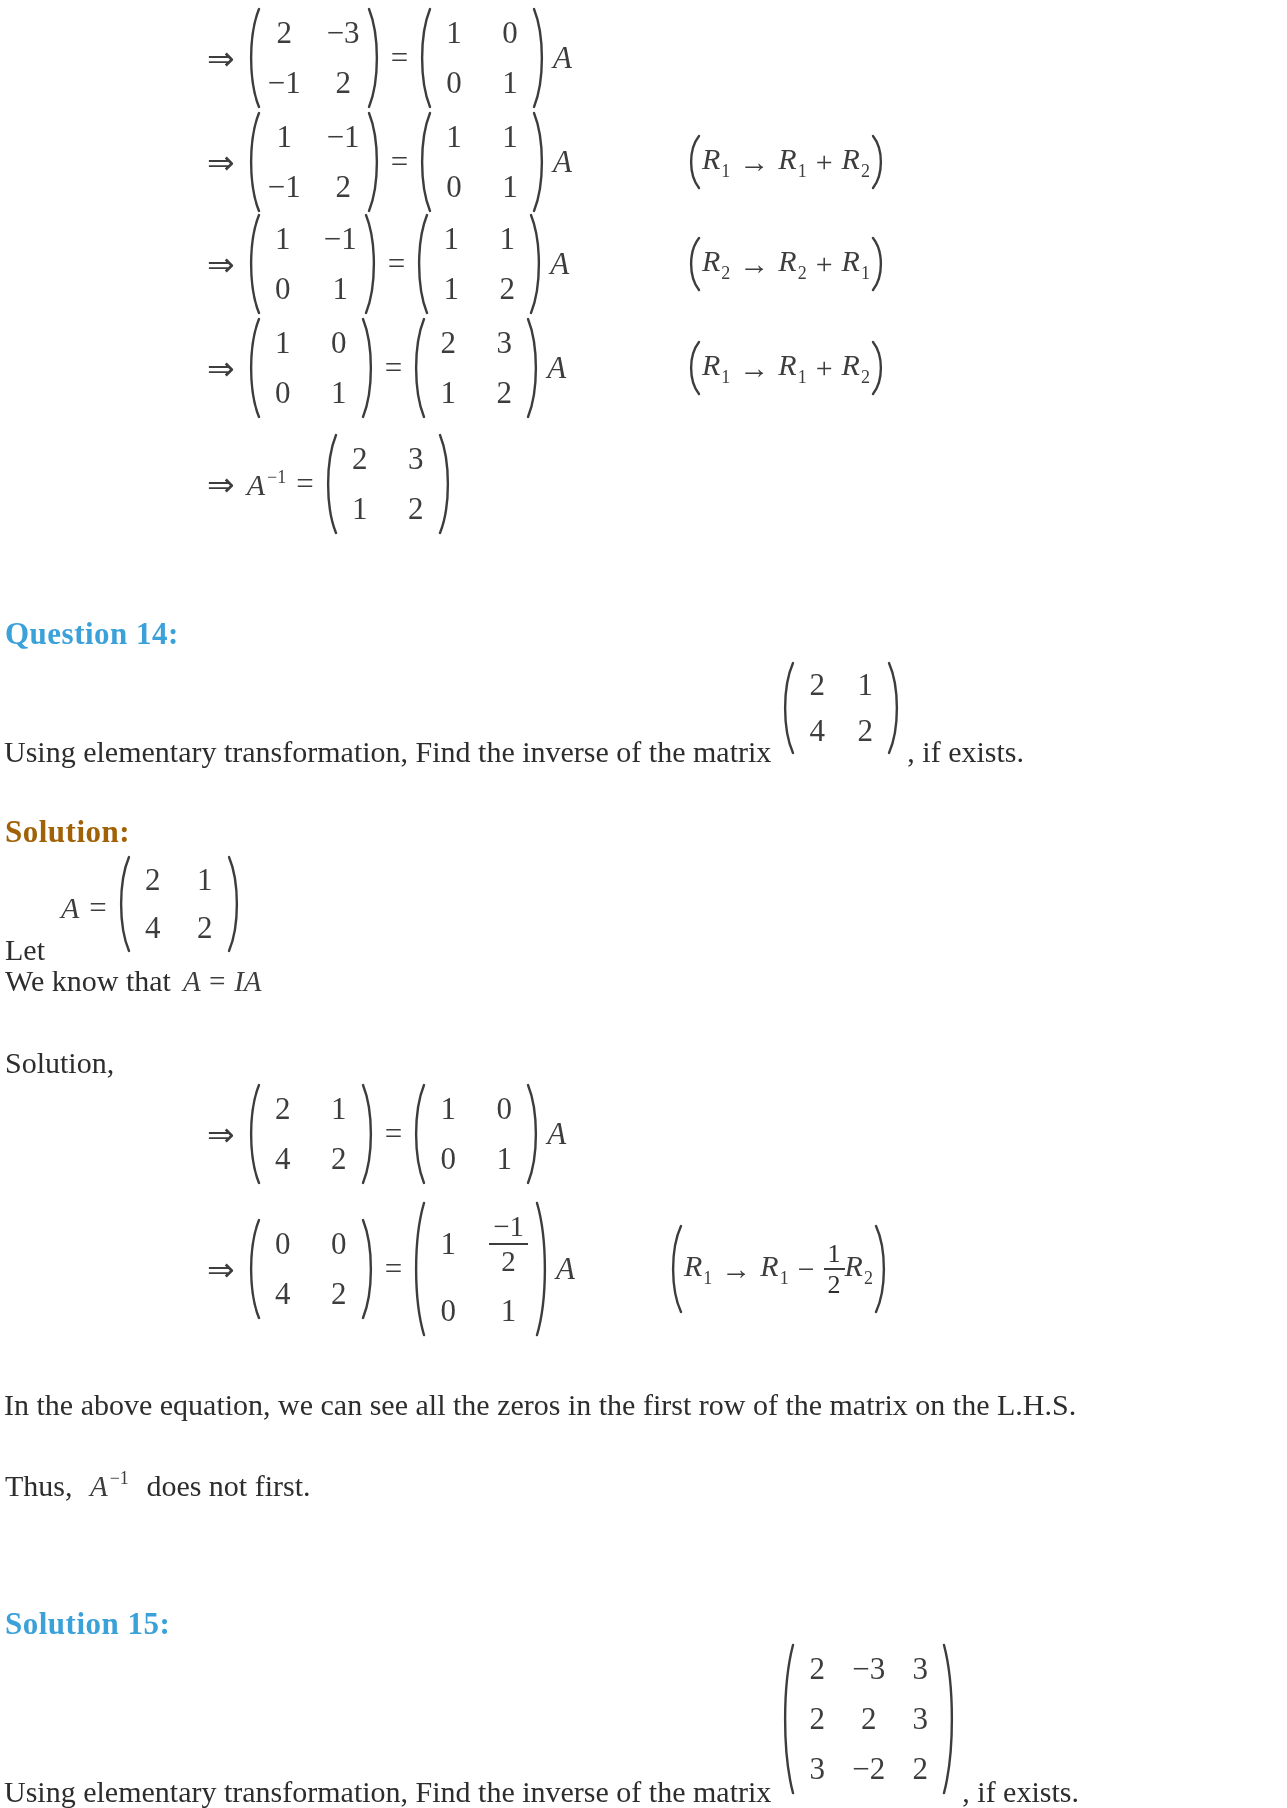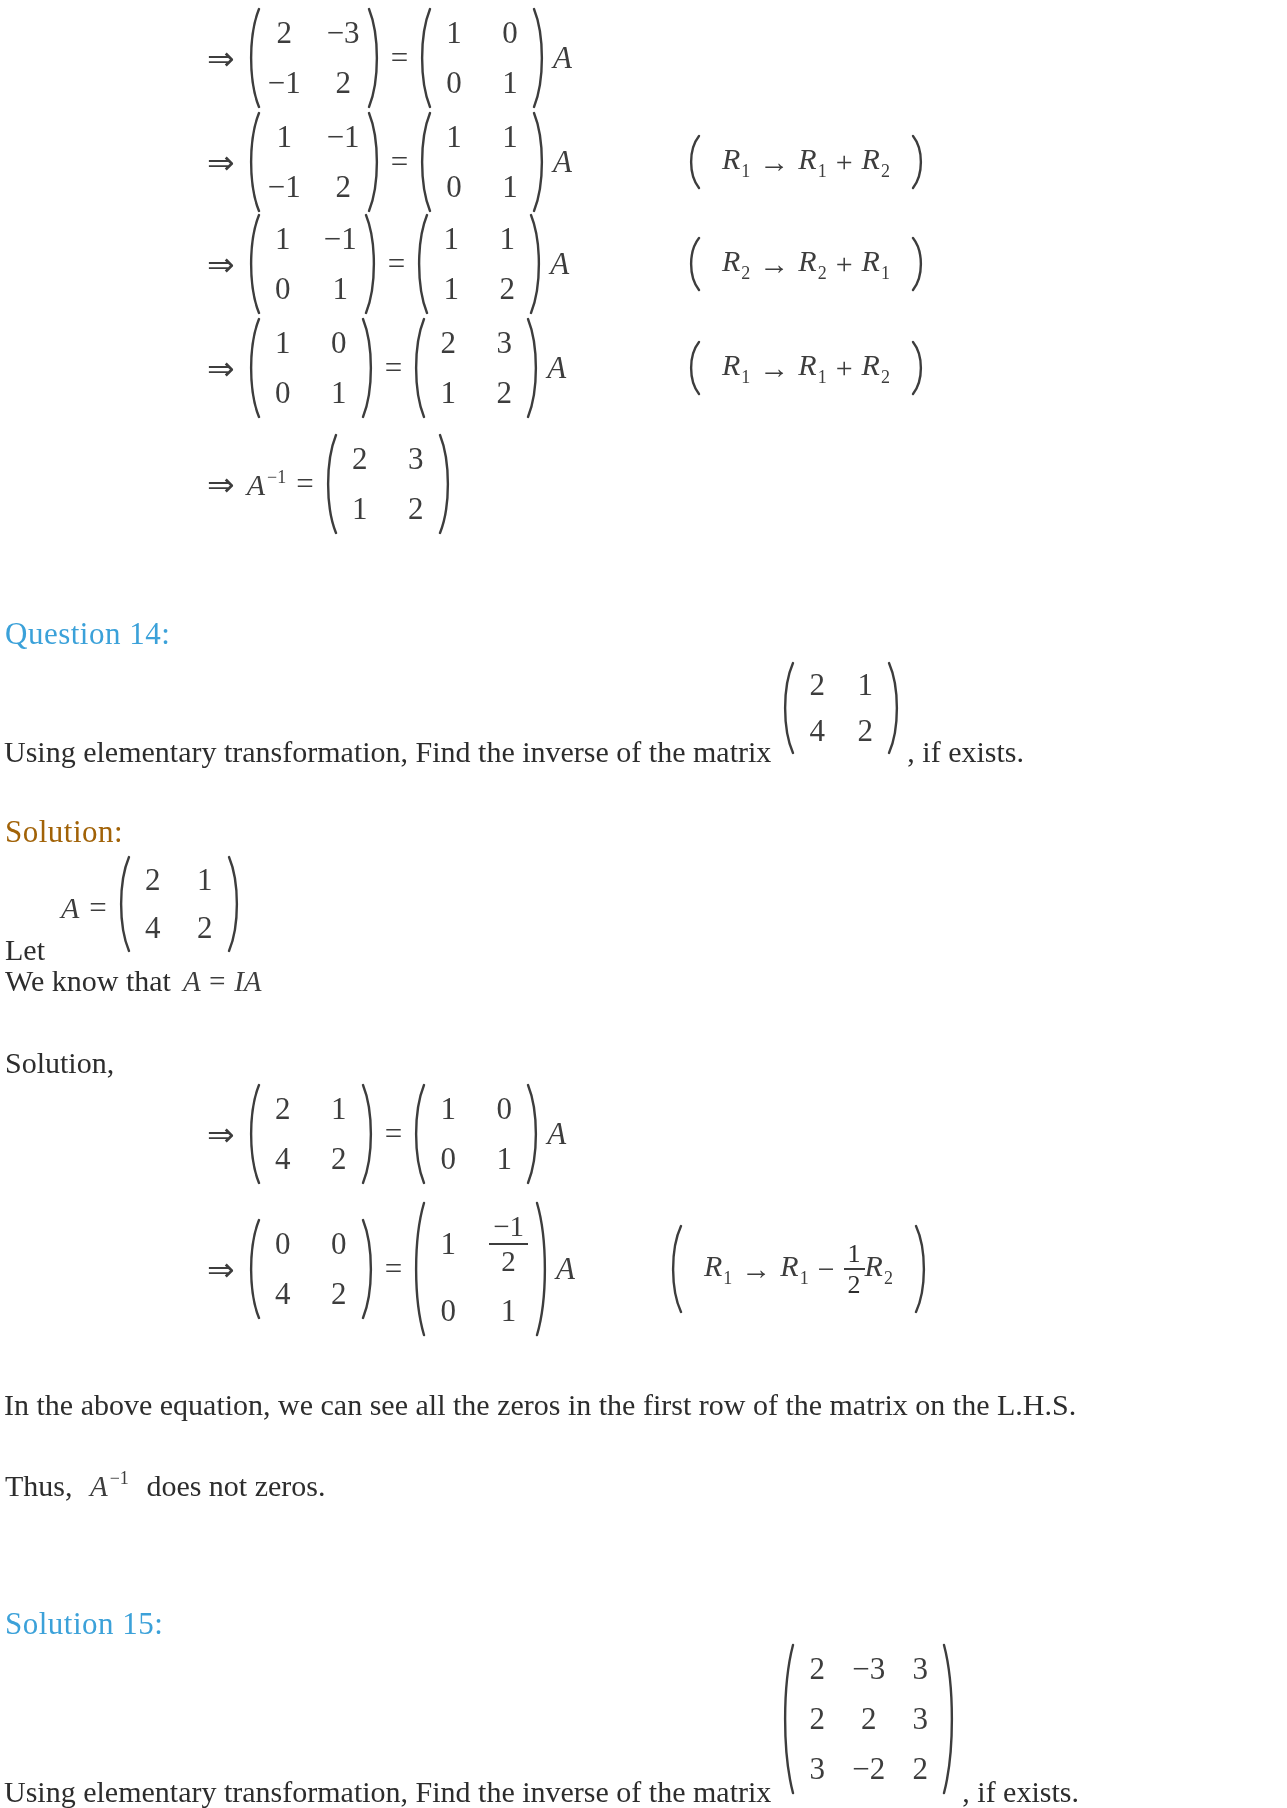--- a/index.html
+++ b/index.html
@@ -1,21 +1,21 @@
 <!DOCTYPE html>
 <html><head>
 <meta charset="utf-8">
 <style>
   html,body { margin:0; padding:0; background:#ffffff; }
   .page {
     position:relative; width:1287px; height:1808px; background:#ffffff;
     font-family:"Liberation Serif","DejaVu Serif",serif; color:#2d2d2d; overflow:hidden;
   }
   .abs { position:absolute; }
-  .heading { font-weight:normal; font-size:31px; letter-spacing:0.5px; }
+  .heading { font-weight:bold; font-size:31px; letter-spacing:0.5px; }
   .blue   { color:#3ba1d9; }
   .salmon { color:#a16207; }
   .para { font-size:30px; white-space:nowrap; }
   .sentence { display:flex; align-items:flex-end; font-size:30px; white-space:nowrap; line-height:40px; }
   .sentence .inline-matrix { margin:0 6px 6px 10px; }
   .sentence .suffix { margin-bottom:0; }
 
   .eq-row { position:absolute; display:flex; align-items:center; }
   .arrow { font-family:"DejaVu Sans","Liberation Sans",sans-serif; font-size:33px; color:#3d3d3d; margin-right:12px; }
   .matrix { display:inline-flex; align-items:center; }
@@ -25,21 +25,21 @@
   .post { font-size:31px; font-style:italic; color:#3d3d3d; margin-left:7px; }
   .paren { display:block; }
 
   .mvar { font-style:italic; font-size:30px; color:#3d3d3d; }
   .msub { font-size:18px; vertical-align:-8px; font-style:normal; margin-left:1px; color:#3d3d3d; }
   .msup { font-size:18px; vertical-align:12px; font-style:normal; margin-left:2px; color:#3d3d3d; }
   .mop { font-size:30px; color:#3d3d3d; margin:0 9px; }
   .mi { font-style:italic; font-size:29px; color:#3d3d3d;margin-top:32px; }
 
   .note { position:absolute; top:0; height:100%; display:flex; align-items:center; }
-  .note-inner { display:inline-flex; align-items:center; margin:0 20px;justify-content:flex-end; }
+  .note-inner { display:inline-flex; align-items:center; margin:0 0;justify-content:flex-end; }
 
   .frac { display:inline-flex; flex-direction:column; align-items:center; line-height:1.1; font-size:29px; }
   .frac .fnum { border-bottom:2px solid #3d3d3d; padding:0 4px; }
   .frac .fden { padding-top:1px; }
   .frac.small { font-size:26px; line-height:1.05; }
 
   .let-row { display:flex; align-items:flex-end; font-size:30px; }
   .let-sub { display:inline-flex; align-items:center; margin-left:16px; margin-bottom:6px; }
   .know-row { font-size:30px; white-space:nowrap; }
   .know-row .mi { margin-left:12px; }
@@ -386,21 +386,21 @@
           <path d="M3 3 C13.5 25.76, 13.5 66.24, 3 89" fill="none" stroke="#3d3d3d" stroke-width="2.4" stroke-linecap="round"></path>
         </svg>
       </span>
     </div>
 
   <div class="abs para" style="left:4px; top:1388px;">In the above equation, we can see all the zeros in the first row of the matrix on the L.H.S.</div>
 
   <div class="abs para" style="left:5px; top:1468px;">
     <span>Thus,</span>
     <span class="mi" style="margin-left:10px;">A</span><span class="msup">−1</span>
-    <span style="margin-left:10px;">does not zeros.</span>
+    <span style="margin-left:10px;">does not first.</span>
   </div>
 
   <div class="abs heading blue" style="left:5px; top:1606px;">Solution 15:</div>
 
   <div class="abs sentence" style="left:4px; top:1642px;">
     <span>Using elementary transformation, Find the inverse of the matrix</span>
     <span class="inline-matrix"><span class="matrix">
           <svg width="15" height="154" class="paren">
             <path d="M12 3 C1.5 43.120000000000005, 1.5 110.88, 12 151" fill="none" stroke="#3d3d3d" stroke-width="2.4" stroke-linecap="round"></path>
           </svg>

